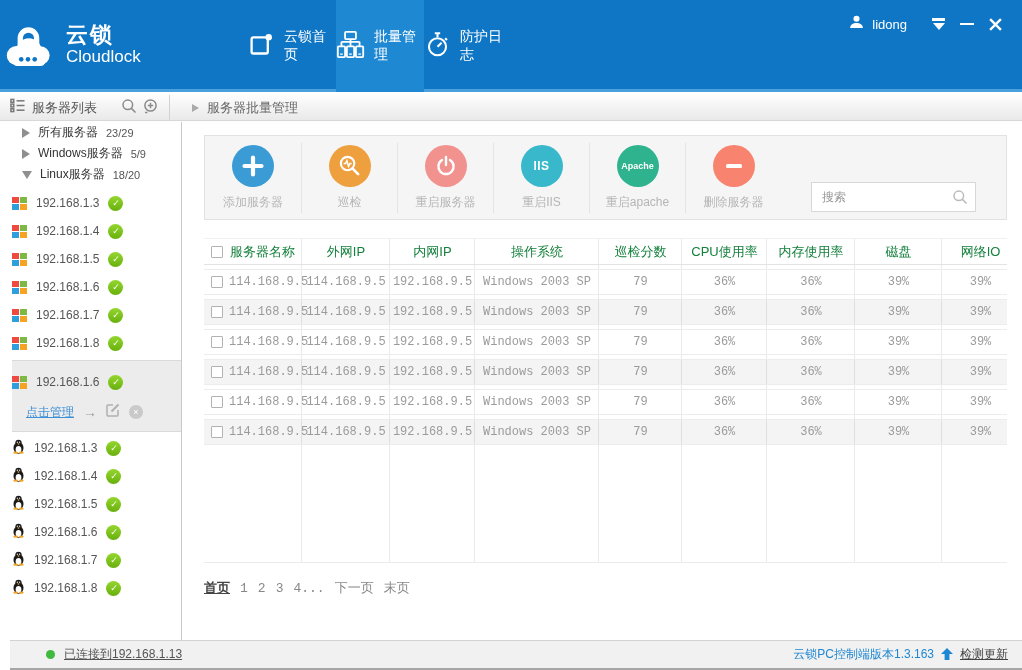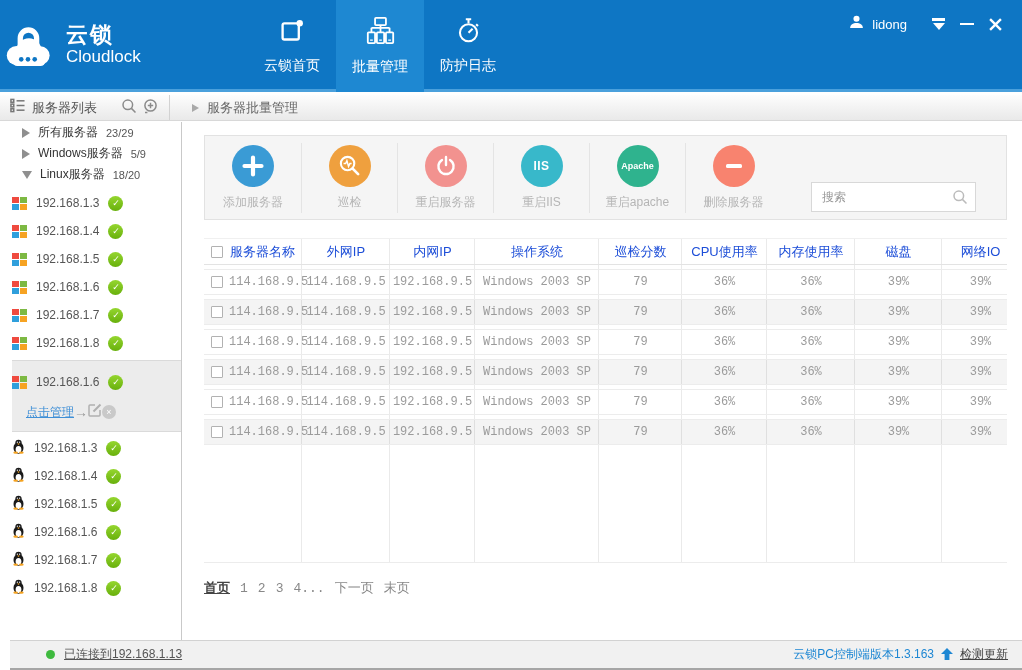--- a/index.html
+++ b/index.html
@@ -5,21 +5,21 @@
   * { box-sizing: border-box; margin: 0; padding: 0; }
   html,body { width:1022px; height:670px; }
   body { font-family:"Liberation Sans","DejaVu Sans",sans-serif; background:#fff; overflow:hidden; position:relative; }
 
   
   .header { position:absolute; top:0; left:0; right:0; height:92px; background:#0e76c4; display:flex; border-bottom:3px solid #4aa0dc; }
   .logo { width:248px; display:flex; align-items:center; gap:12px; }
   .logo-text .t1 { color:#fff; font-size:22px; font-weight:bold; line-height:24px; letter-spacing:2px; }
   .logo-text .t2 { color:#fff; font-size:17px; font-weight:300; line-height:20px;text-align:right; }
   .nav-tabs { display:flex; height:92px; }
-  .nav-tab { width:88px; height:92px; display:flex; flex-direction:column; align-items:center; justify-content:center; gap:9px; cursor:pointer; }
+  .nav-tab { width:88px; height:92px; display:flex; flex-direction:row; align-items:center; justify-content:center; gap:9px; cursor:pointer; }
   .nav-tab.active { background:#1e88d2; }
   .nav-tab .nav-label { color:#fff; font-size:14px; }
   .win-controls { margin-left:auto; display:flex; align-items:center; gap:15px; padding-right:20px; height:44px; margin-top:2px; }
   .user-box { display:flex; align-items:center; gap:7px; margin-right:10px; cursor:pointer; }
   .user-name { color:#fff; font-size:13px; }
   .skin-icon { display:flex; flex-direction:column; align-items:center; cursor:pointer; }
   .skin-icon .bar { width:13px; height:2.5px; background:#fff; margin-bottom:2.5px; }
   .skin-icon .tri { width:0; height:0; border-left:6.5px solid transparent; border-right:6.5px solid transparent; border-top:7px solid #fff; }
   .min-btn { width:14px; height:2.5px; background:#fff; cursor:pointer; }
   .close-btn { cursor:pointer; display:flex; }
@@ -44,21 +44,21 @@
   .tree-group .glabel { font-size:12px; color:#333; }
   .tree-group .gcount { font-size:11px; color:#555; }
   .srv-item { height:28px; display:flex; align-items:center; gap:9px; cursor:pointer; }
   .srv-ip { font-size:12px; color:#555; }
   .winflag { width:15px; height:13px; display:grid; grid-template-columns:1fr 1fr; grid-template-rows:1fr 1fr; gap:1px; }
   .winflag i:nth-child(1){background:#ef4a3f;} .winflag i:nth-child(2){background:#7db943;}
   .winflag i:nth-child(3){background:#2f9fdc;} .winflag i:nth-child(4){background:#f6a323;}
   .chk-ok { width:15px; height:15px; border-radius:50%; background:linear-gradient(#95d62f,#68b00c); color:#fff; font-size:9px; font-weight:bold; display:flex; align-items:center; justify-content:center; }
   .sel-block { background:#ececec; border-top:1px solid #dadada; border-bottom:1px solid #dadada; padding:8px 0 10px 0; margin:3px 0 2px 0; }
   .sel-block .srv-item { height:26px; }
-  .manage-row { display:flex; align-items:center; gap:0; padding-left:14px; margin-top:8px; }
+  .manage-row { display:flex; align-items:center; gap:9px; padding-left:14px; margin-top:8px; }
   .manage-link { font-size:12px; color:#3f8fd6; text-decoration:underline; cursor:pointer; }
   .manage-arrow { color:#9a9a9a; font-size:14px; }
   .del-circle { width:14px; height:14px; border-radius:50%; background:#c9c9c9; color:#fff; font-size:9px; display:flex; align-items:center; justify-content:center; cursor:pointer; }
 
   
   .main { flex:1; background:#fff; overflow:hidden; }
   .toolbar { margin:13px 15px 0 22px; height:85px; background:#f5f5f5; border:1px solid #e2e2e2; display:flex; align-items:center; }
   .tb-btn { width:96px; height:70px; display:flex; flex-direction:column; align-items:center; justify-content:center; gap:7px; cursor:pointer; }
   .tb-btn + .tb-btn { border-left:1px solid #e4e4e4; }
   .tb-circle { width:42px; height:42px; border-radius:50%; display:flex; align-items:center; justify-content:center; color:#fff; font-weight:bold; }
@@ -68,21 +68,21 @@
   .search-box input::placeholder { color:#999; }
   .search-box svg { position:absolute; right:8px; top:7px; }
 
   
   .table { margin:18px 15px 0 22px; position:relative; height:325px; }
   .tgrid { display:grid; grid-template-columns:98px 88px 85px 124px 83px 85px 88px 87px 77px; }
   .t-underlay { position:absolute; inset:0; border-bottom:1px solid #ececec; }
   .t-underlay div { border-right:1px solid #eaeaea; }
   .t-underlay div:last-child { border-right:none; }
   .t-head { position:relative; height:27px; border-top:1px solid #f0f0f0; border-bottom:1px solid #e3e3e3; align-items:center; }
-  .t-head .hcell { font-size:13px; color:#1d4ed8; text-align:center; }
+  .t-head .hcell { font-size:13px; color:#15803d; text-align:center; }
   .t-head .hcell:first-child { display:flex; align-items:center; gap:7px; padding-left:7px; text-align:left; }
   .cbx { width:12px; height:12px; border:1px solid #b2b2b2; background:#fff; display:inline-block; border-radius:1px; cursor:pointer; flex:none; }
   .t-rows { position:relative; }
   .trow { height:26px; margin-top:4px; align-items:center; border-top:1px solid #ececec; border-bottom:1px solid #ececec; }
   .trow:nth-child(even) { background:rgba(0,0,0,0.045); }
   .trow .cell { font-size:12px; color:#9b9b9b; text-align:center; font-family:"Liberation Mono","DejaVu Sans Mono",monospace; }
   .trow .cell:first-child { display:flex; align-items:center; gap:6px; padding-left:7px; text-align:left; }
 
   
   .pagination { margin:16px 15px 0 22px; display:flex; align-items:center; gap:10px; font-size:13px; color:#888; }

